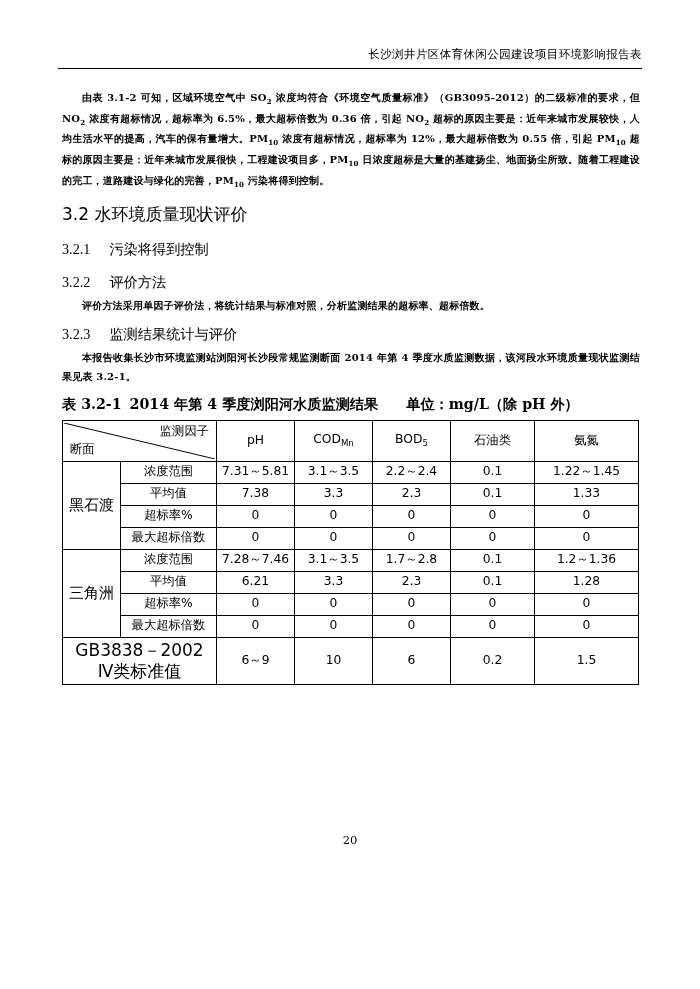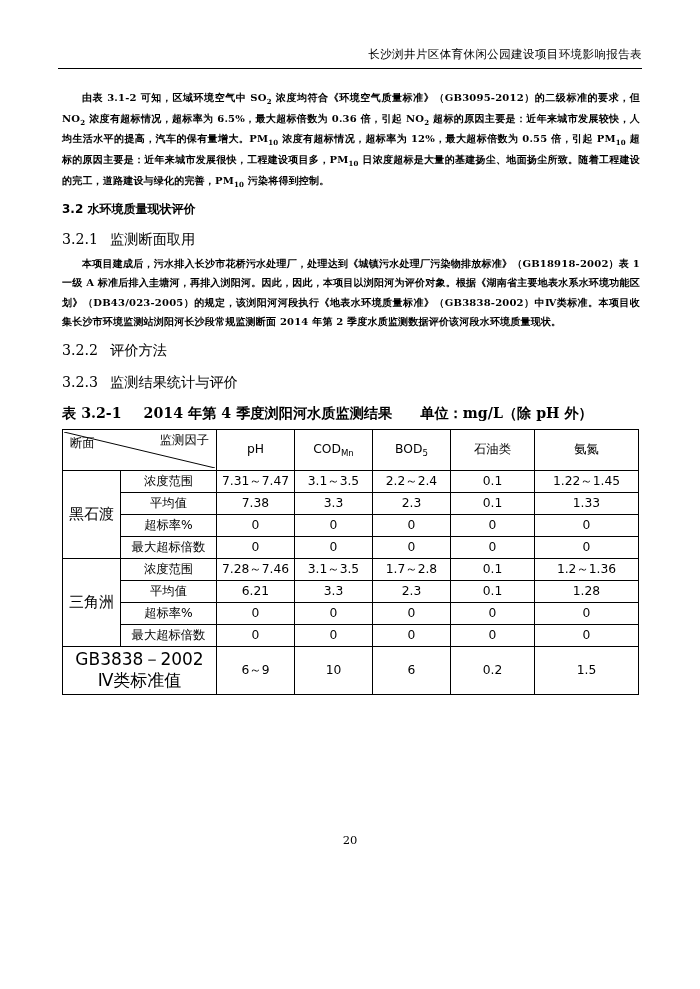--- a/index.html
+++ b/index.html
@@ -49,47 +49,48 @@
     line-height: 1.95;
     text-align: justify;
     text-justify: inter-ideograph;
     letter-spacing: 0.2px;
     font-weight: bold;
   }
   p.indent {
     text-indent: 2em;
   }
   .sec-head {
-    font-size: 12px;
+    font-size: 17px;
     line-height: 2.0;
     margin: 6px 0 2px 0;
-    font-weight: bold;
+    font-weight: normal;
     font-family: "DejaVu Sans", "Liberation Sans", sans-serif;
   }
   .subsec-head {
     font-size: 14.2px;
     line-height: 2.0;
     margin: 4px 0 0 0;
   }
   .subsec-head .num {
-    margin-right: 12px;
+    margin-right: 19px;
+    font-family: Liberation Serif, serif;
   }
   sub {
     font-size: 0.7em;
     vertical-align: sub;
   }
   .tbl-caption {
     font-size: 14.2px;
     margin: 6px 0 4px 0;
     line-height: 1.6;
     white-space: nowrap;
   }
   .tbl-caption .cap-no {
     font-weight: bold;
-    margin-right: 22px;
+    margin-right: 8px;
   }
   .tbl-caption .cap-title {
     font-weight: bold;
   }
   .tbl-caption .cap-unit {
     margin-left: 28px;
     font-weight: bold;
     margin-top: 28px;
   }
   table.data {
@@ -126,21 +127,21 @@
     height: 100%;
   }
   .corner-box .lbl-top {
     position: absolute;
     top: 1px;
     right: 6px;
     font-size: 12.3px;
   }
   .corner-box .lbl-bottom {
     position: absolute;
-    bottom: 17px;
+    bottom: 1px;
     left: 6px;
     font-size: 12.3px;
   }
   td.rowlabel {
     font-size: 15px;
     line-height: 1.3;
   }
   td.stdlabel {
     font-size: 17px;
     line-height: 1.35;
@@ -163,29 +164,30 @@
 
   <div class="header">长沙浏井片区体育休闲公园建设项目环境影响报告表</div>
   <div class="header-rule"></div>
 
   <div class="content">
 
     <p class="body-text indent"><span>由表 3.1-2 可知，区域环境空气中 SO</span><sub>2</sub><span> 浓度均符合《环境空气质量标准》（GB3095-2012）的二级标准的要求，但 NO</span><sub>2</sub><span> 浓度有超标情况，超标率为 6.5%，最大超标倍数为 0.36 倍，引起 NO</span><sub>2</sub><span> 超标的原因主要是：近年来城市发展较快，人均生活水平的提高，汽车的保有量增大。PM</span><sub>10</sub><span> 浓度有超标情况，超标率为 12%，最大超标倍数为 0.55 倍，引起 PM</span><sub>10</sub><span> 超标的原因主要是：近年来城市发展很快，工程建设项目多，PM</span><sub>10</sub><span> 日浓度超标是大量的基建扬尘、地面扬尘所致。随着工程建设的完工，道路建设与绿化的完善，PM</span><sub>10</sub><span> 污染将得到控制。</span></p>
 
     <div class="sec-head">3.2  水环境质量现状评价</div>
 
-    <div class="subsec-head"><span class="num">3.2.1</span><span>监测断面取用</span></div>
-
-    <p class="body-text indent">本项目建成后，污水排入长沙市花桥污水处理厂，处理达到《城镇污水处理厂污染物排放标准》（GB18918-2002）表 1 一级 A 标准后排入圭塘河，再排入浏阳河。因此，因此，本项目以浏阳河为评价对象。根据《湖南省主要地表水系水环境功能区划》（DB43/023-2005）的规定，该浏阳河河段执行《地表水环境质量标准》（GB3838-2002）中Ⅳ类标准。本项目收集长沙市环境监测站浏阳河长沙段常规监测断面 2014 年第 2 季度水质监测数据评价该河段水环境质量现状。</p>
+    <div class="subsec-head"><span class="num">3.2.1</span><span>污染将得到控制</span></div>
+
 
     <div class="subsec-head"><span class="num">3.2.2</span><span>评价方法</span></div>
 
+    <p class="body-text indent">评价方法采用单因子评价法，将统计结果与标准对照，分析监测结果的超标率、超标倍数。</p>
 
     <div class="subsec-head"><span class="num">3.2.3</span><span>监测结果统计与评价</span></div>
 
+    <p class="body-text indent">本报告收集长沙市环境监测站浏阳河长沙段常规监测断面 2014 年第 4 季度水质监测数据，该河段水环境质量现状监测结果见表 3.2-1。</p>
 
     <div class="tbl-caption"><span class="cap-no">表 3.2-1</span><span class="cap-title">2014 年第 4 季度浏阳河水质监测结果</span><span class="cap-unit">单位：mg/L（除 pH 外）</span></div>
 
     <table class="data">
       <colgroup>
         <col style="width:58px">
         <col style="width:96px">
         <col style="width:78px">
         <col style="width:78px">
         <col style="width:78px">
@@ -206,21 +208,21 @@
           <td>pH</td>
           <td><span>COD</span><sub>Mn</sub></td>
           <td><span>BOD</span><sub>5</sub></td>
           <td>石油类</td>
           <td>氨氮</td>
         </tr>
 
         <tr>
           <td class="rowlabel" rowspan="4">黑石渡</td>
           <td>浓度范围</td>
-          <td>7.31～7.47</td>
+          <td>7.31～5.81</td>
           <td>3.1～3.5</td>
           <td>2.2～2.4</td>
           <td>0.1</td>
           <td>1.22～1.45</td>
         </tr>
         <tr>
           <td>平均值</td>
           <td>7.38</td>
           <td>3.3</td>
           <td>2.3</td>

